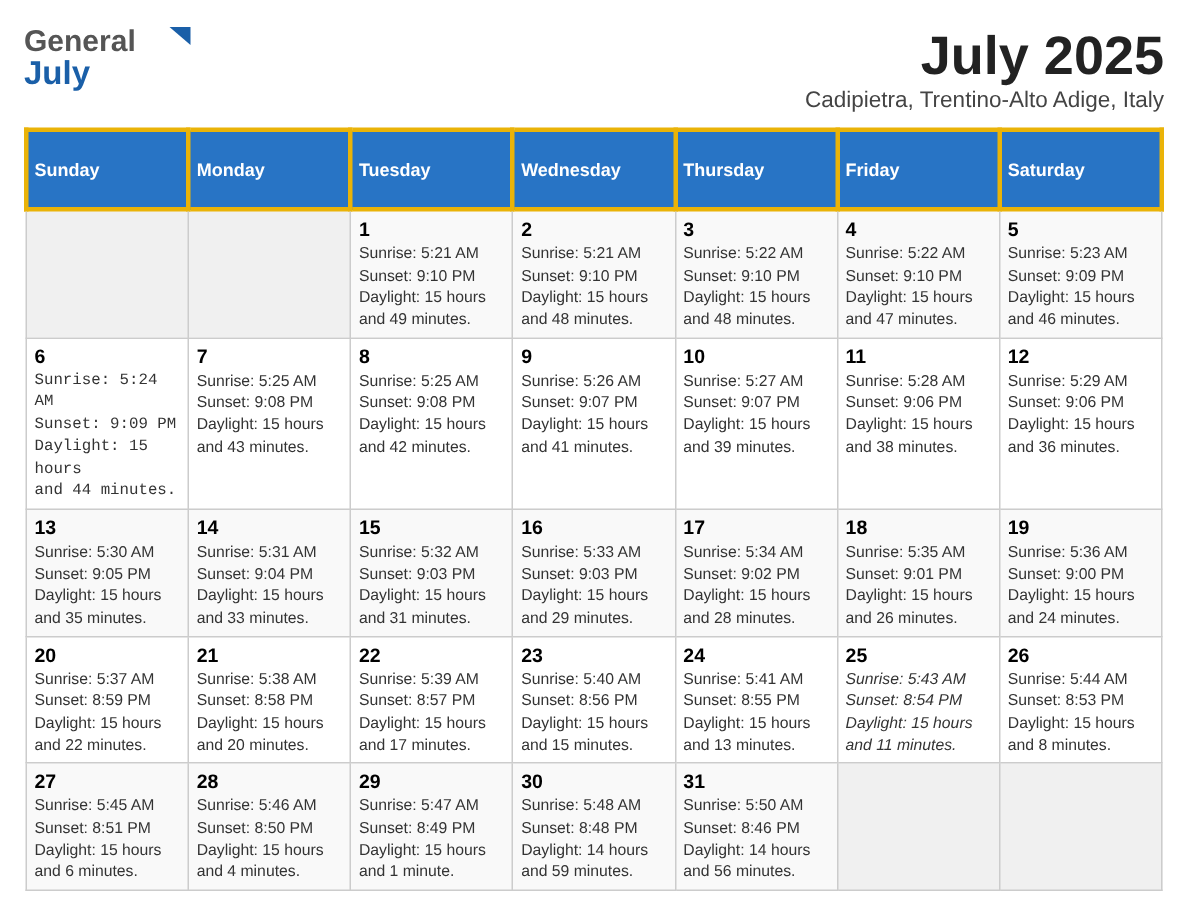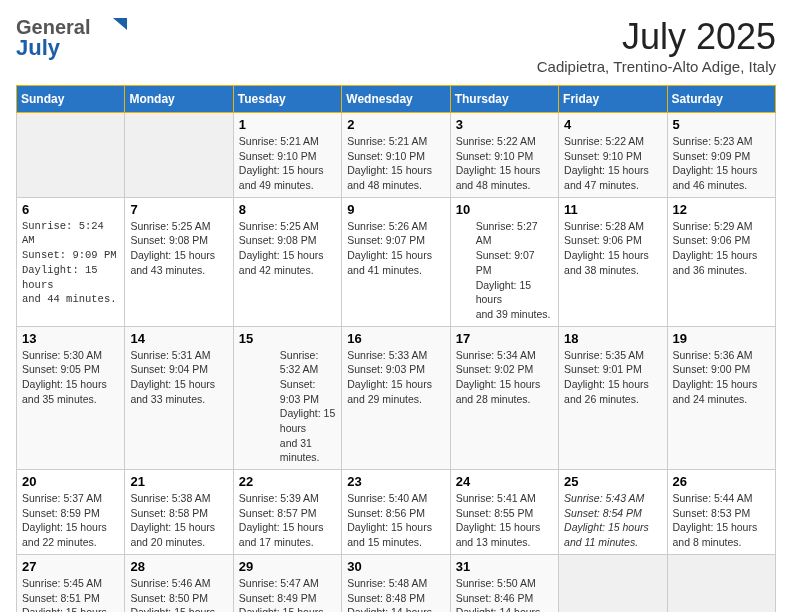--- a/index.html
+++ b/index.html
@@ -14,40 +14,40 @@
       display: flex;
       justify-content: space-between;
       align-items: flex-start;
       margin-bottom: 10px;
     }
     .title-block {
       text-align: right;
     }
     .title-block h1 {
       font-size: 36px;
-      font-weight: normal;
+      font-weight: bold;
       color: #222;
     }
     .title-block h2 {
       font-size: 15px;
       font-weight: normal;
       color: #444;
     }
     .calendar {
       width: 100%;
       border-collapse: collapse;
       font-size: 11px;
     }
     .calendar thead th {
       background: #2874c5;
       color: #fff;
-      padding: 6px 4px;
+      padding: 18px 4px;
       text-align: left;
       font-size: 12px;
-      border: 1px solid #eab308;
+      border: 3px solid #eab308;
     }
     .calendar tbody td {
       vertical-align: top;
       border: 1px solid #ccc;
       padding: 4px 5px;
       width: 107px;
       min-height: 80px;
       background: #fff;
     }
     .calendar tbody tr:nth-child(odd) td {
@@ -170,21 +170,21 @@
         </td>
         <td>
           <span class="day-number">9</span>
           <div class="day-info" style="white-space: pre-line;">Sunrise: 5:26 AM
 Sunset: 9:07 PM
 Daylight: 15 hours
 and 41 minutes.</div>
         </td>
         <td>
           <span class="day-number">10</span>
-          <div class="day-info" style="white-space: pre-line; margin-left: 20px;">Sunrise: 5:27 AM
+          <div class="day-info" style="white-space: pre-line;">Sunrise: 5:27 AM
 Sunset: 9:07 PM
 Daylight: 15 hours
 and 39 minutes.</div>
         </td>
         <td>
           <span class="day-number">11</span>
           <div class="day-info" style="white-space: pre-line;">Sunrise: 5:28 AM
 Sunset: 9:06 PM
 Daylight: 15 hours
 and 38 minutes.</div>
@@ -207,21 +207,21 @@
         </td>
         <td>
           <span class="day-number">14</span>
           <div class="day-info" style="white-space: pre-line;">Sunrise: 5:31 AM
 Sunset: 9:04 PM
 Daylight: 15 hours
 and 33 minutes.</div>
         </td>
         <td>
           <span class="day-number">15</span>
-          <div class="day-info" style="white-space: pre-line; margin-left: 41px;">Sunrise: 5:32 AM
+          <div class="day-info" style="white-space: pre-line;">Sunrise: 5:32 AM
 Sunset: 9:03 PM
 Daylight: 15 hours
 and 31 minutes.</div>
         </td>
         <td>
           <span class="day-number">16</span>
           <div class="day-info" style="white-space: pre-line;">Sunrise: 5:33 AM
 Sunset: 9:03 PM
 Daylight: 15 hours
 and 29 minutes.</div>

